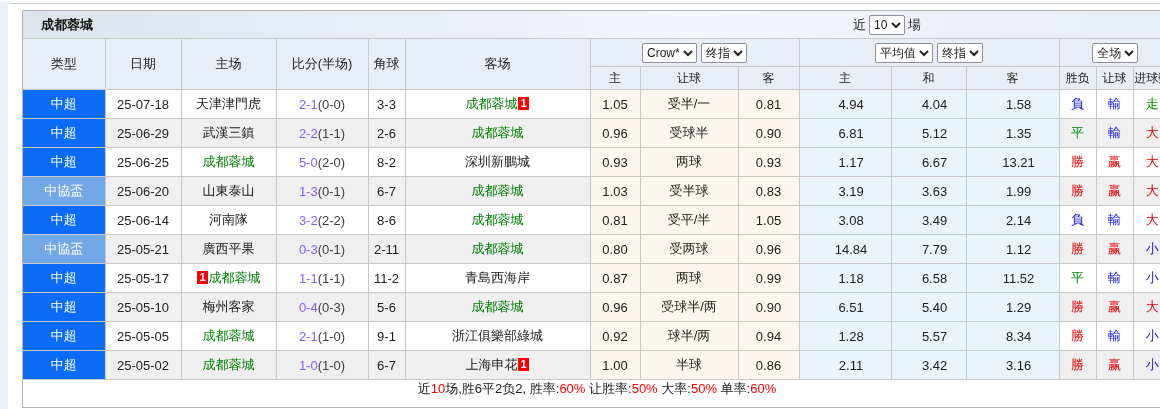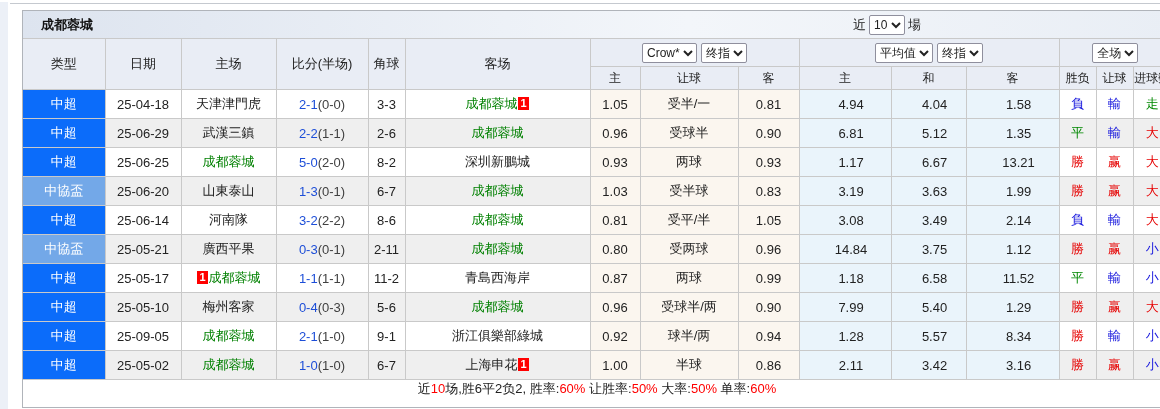--- a/index.html
+++ b/index.html
@@ -39,21 +39,21 @@
   thead tr.sel-row th{height:25px;}
   thead tr.sub-row th{height:22px;font-size:12px;}
   .sel-cell{padding:1px 0;margin-left:44px;}
   .sel-cell select{margin:0 2px;}
   tbody td{height:28px;}
   tbody tr:nth-child(even) .c-plain{background:#efefef;}
   tbody tr:nth-child(odd)  .c-plain{background:#ffffff;}
   .c-type{color:#fff;}
   .c-cream{background:#fbf6ef;}
   .c-avg{background:#eaf4fb;padding-left:12px;}
-  .ft{color:#1d4ed8;text-align:center;}
+  .ft{color:#8b5cf6;text-align:center;}
   .ht{color:#404040;}
   .badge{
     display:inline-block;background:#ff0000;color:#fff;
     font-size:11px;font-weight:bold;line-height:13px;padding:0 2px;
     vertical-align:1px;margin:0 1px;
   }
 
   
   .footer{
     height:27px;border-top:1px solid #c9c9c9;background:#fff;
@@ -133,21 +133,21 @@
         <th>和</th>
         <th>客</th>
         <th>胜负</th>
         <th>让球</th>
         <th>进球数</th>
       </tr>
     </thead>
     <tbody>
         <tr>
     <td class="c-type" style="background: rgb(11, 108, 250);"><span>中超</span></td>
-    <td class="c-plain"><span>25-04-18</span></td>
+    <td class="c-plain"><span>25-07-18</span></td>
     <td class="c-plain"><span><span>天津津門虎</span></span></td>
     <td class="c-plain"><span class="ft">2-1</span><span class="ht">(0-0)</span></td>
     <td class="c-plain"><span>3-3</span></td>
     <td class="c-plain"><span><span style="color: rgb(0, 128, 0);">成都蓉城</span><span class="badge" style="background: rgb(255, 0, 0);">1</span></span></td>
     <td class="c-cream"><span>1.05</span></td>
     <td class="c-cream"><span>受半/一</span></td>
     <td class="c-cream"><span>0.81</span></td>
     <td class="c-avg"><span>4.94</span></td>
     <td class="c-avg"><span>4.04</span></td>
     <td class="c-avg"><span>1.58</span></td>
@@ -227,21 +227,21 @@
     <td class="c-type" style="background: rgb(115, 168, 232);"><span>中協盃</span></td>
     <td class="c-plain"><span>25-05-21</span></td>
     <td class="c-plain"><span><span>廣西平果</span></span></td>
     <td class="c-plain"><span class="ft">0-3</span><span class="ht">(0-1)</span></td>
     <td class="c-plain"><span>2-11</span></td>
     <td class="c-plain"><span><span style="color: rgb(0, 128, 0);">成都蓉城</span></span></td>
     <td class="c-cream"><span>0.80</span></td>
     <td class="c-cream"><span>受两球</span></td>
     <td class="c-cream"><span>0.96</span></td>
     <td class="c-avg"><span>14.84</span></td>
-    <td class="c-avg"><span>3.75</span></td>
+    <td class="c-avg"><span>7.79</span></td>
     <td class="c-avg"><span>1.12</span></td>
     <td class="c-plain"><span style="color: rgb(230, 0, 0);">勝</span></td>
     <td class="c-plain"><span style="color: rgb(230, 0, 0);">赢</span></td>
     <td class="c-plain"><span style="color: rgb(21, 21, 221);">小</span></td>
   </tr>
         <tr>
     <td class="c-type" style="background: rgb(11, 108, 250);"><span>中超</span></td>
     <td class="c-plain"><span>25-05-17</span></td>
     <td class="c-plain"><span><span class="badge" style="background: rgb(255, 0, 0);">1</span><span style="color: rgb(0, 128, 0);">成都蓉城</span></span></td>
     <td class="c-plain"><span class="ft">1-1</span><span class="ht">(1-1)</span></td>
@@ -260,30 +260,30 @@
         <tr>
     <td class="c-type" style="background: rgb(11, 108, 250);"><span>中超</span></td>
     <td class="c-plain"><span>25-05-10</span></td>
     <td class="c-plain"><span><span>梅州客家</span></span></td>
     <td class="c-plain"><span class="ft">0-4</span><span class="ht">(0-3)</span></td>
     <td class="c-plain"><span>5-6</span></td>
     <td class="c-plain"><span><span style="color: rgb(0, 128, 0);">成都蓉城</span></span></td>
     <td class="c-cream"><span>0.96</span></td>
     <td class="c-cream"><span>受球半/两</span></td>
     <td class="c-cream"><span>0.90</span></td>
-    <td class="c-avg"><span>7.99</span></td>
+    <td class="c-avg"><span>6.51</span></td>
     <td class="c-avg"><span>5.40</span></td>
     <td class="c-avg"><span>1.29</span></td>
     <td class="c-plain"><span style="color: rgb(230, 0, 0);">勝</span></td>
     <td class="c-plain"><span style="color: rgb(230, 0, 0);">赢</span></td>
     <td class="c-plain"><span style="color: rgb(230, 0, 0);">大</span></td>
   </tr>
         <tr>
     <td class="c-type" style="background: rgb(11, 108, 250);"><span>中超</span></td>
-    <td class="c-plain"><span>25-09-05</span></td>
+    <td class="c-plain"><span>25-05-05</span></td>
     <td class="c-plain"><span><span style="color: rgb(0, 128, 0);">成都蓉城</span></span></td>
     <td class="c-plain"><span class="ft">2-1</span><span class="ht">(1-0)</span></td>
     <td class="c-plain"><span>9-1</span></td>
     <td class="c-plain"><span><span>浙江俱樂部綠城</span></span></td>
     <td class="c-cream"><span>0.92</span></td>
     <td class="c-cream"><span>球半/两</span></td>
     <td class="c-cream"><span>0.94</span></td>
     <td class="c-avg"><span>1.28</span></td>
     <td class="c-avg"><span>5.57</span></td>
     <td class="c-avg"><span>8.34</span></td>

